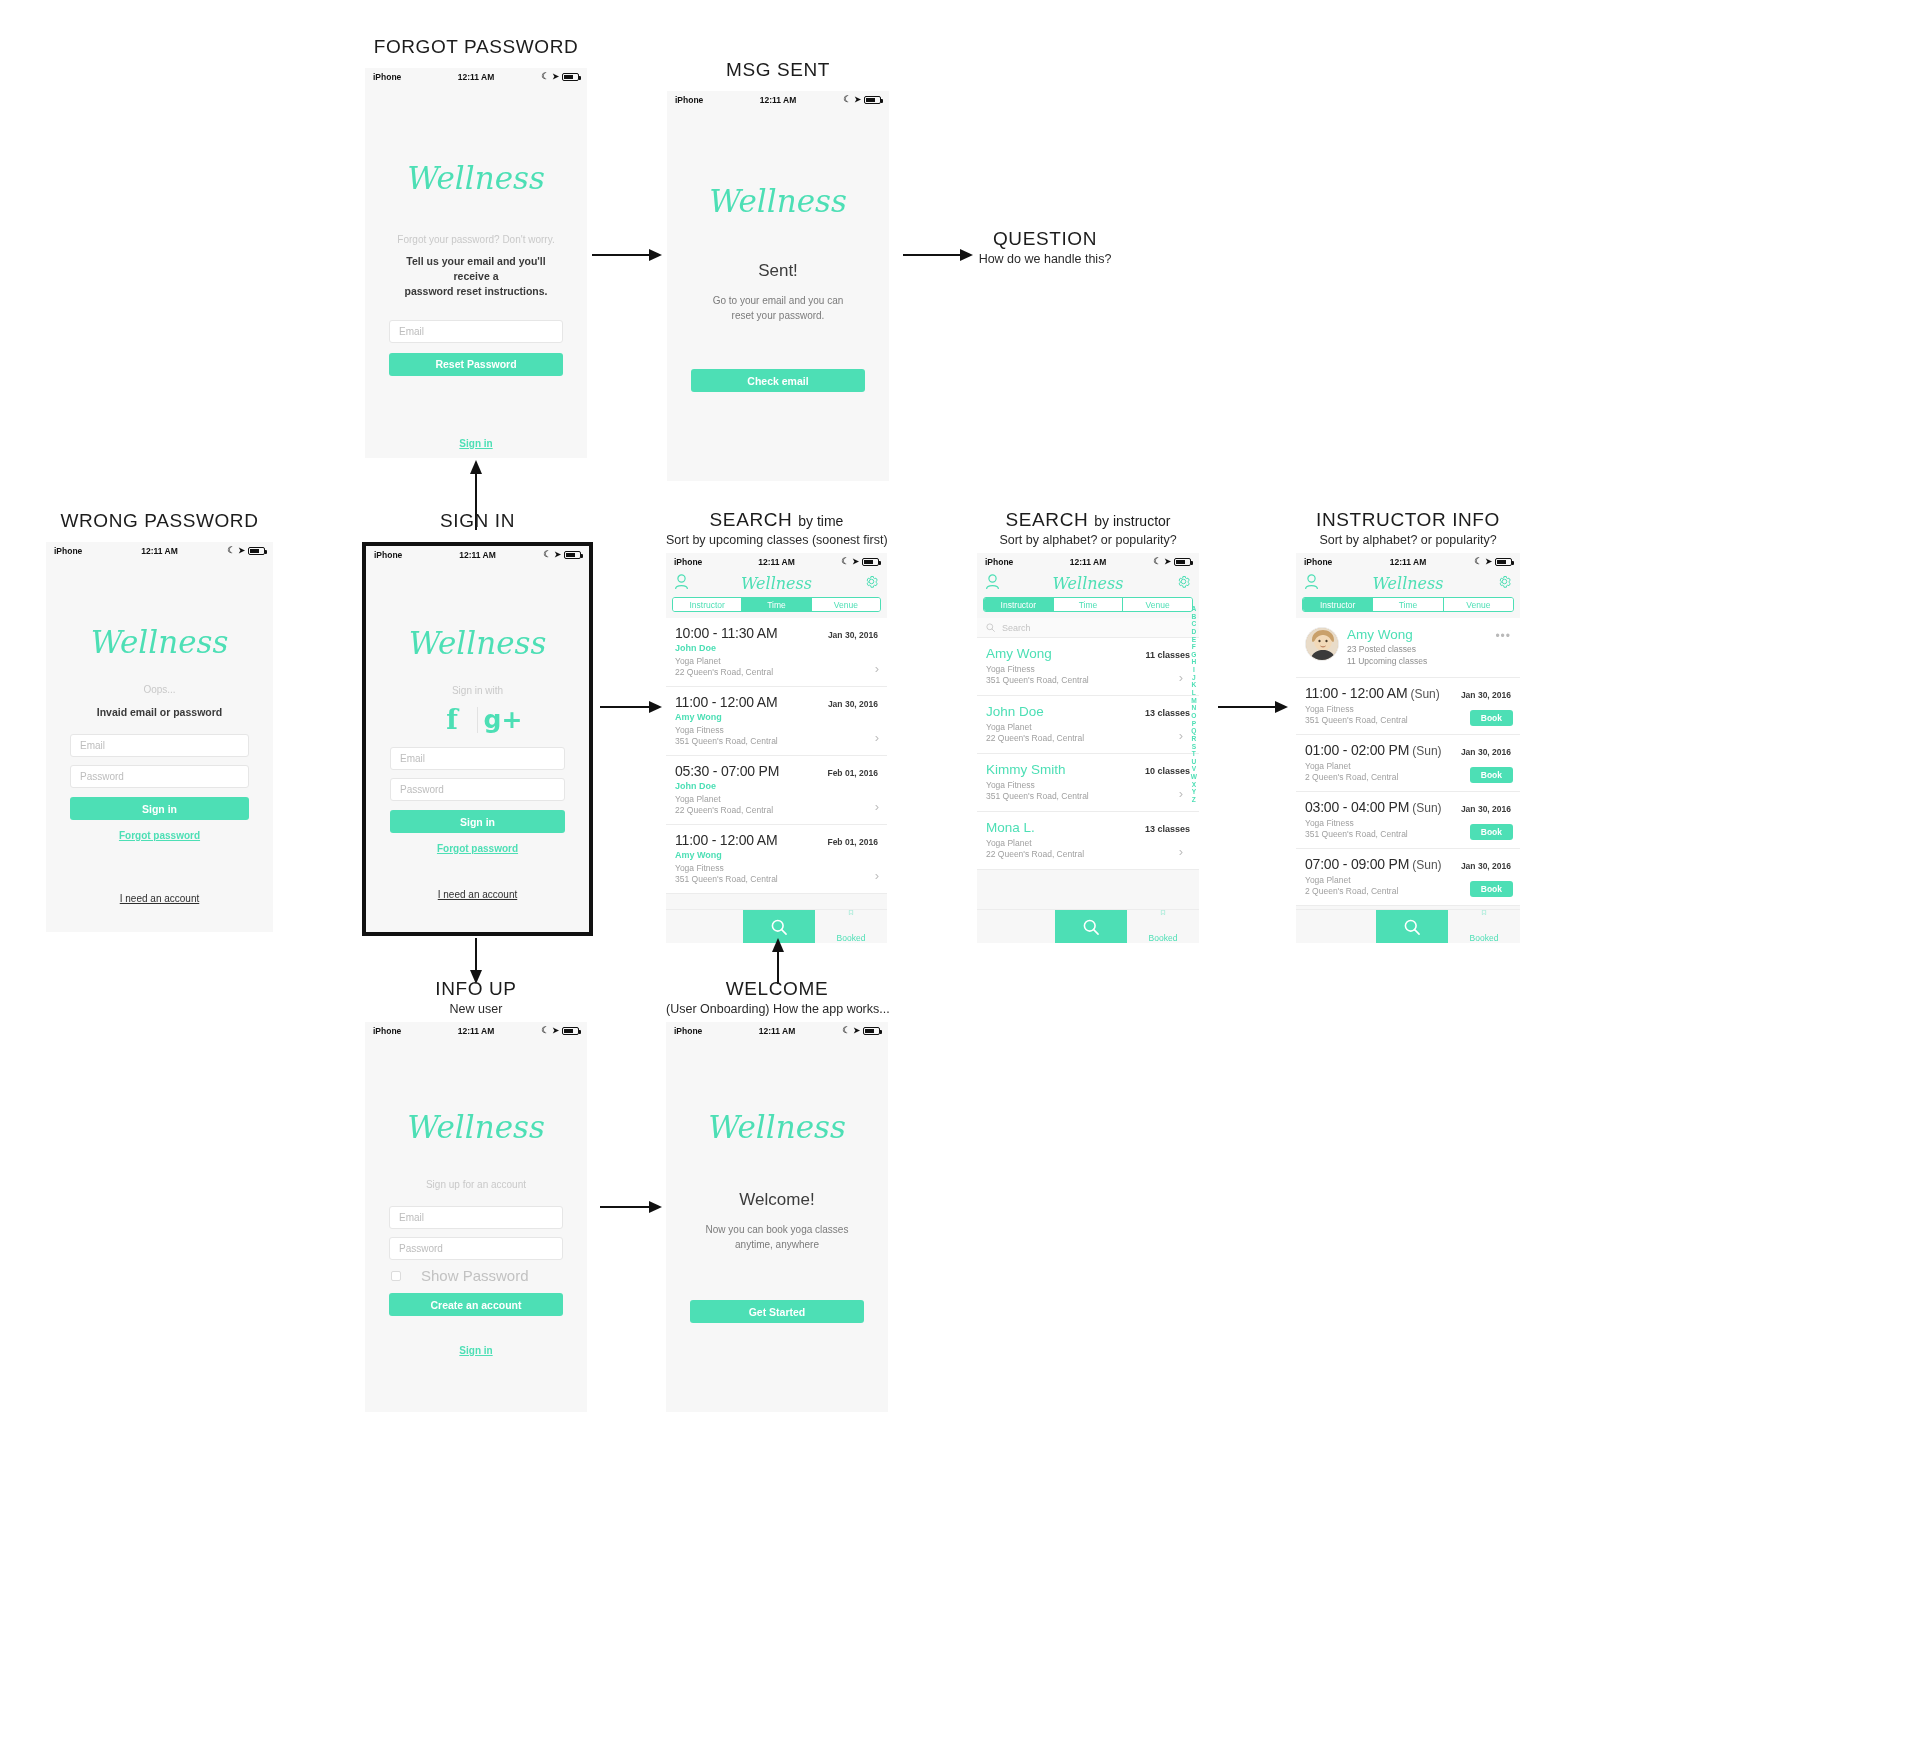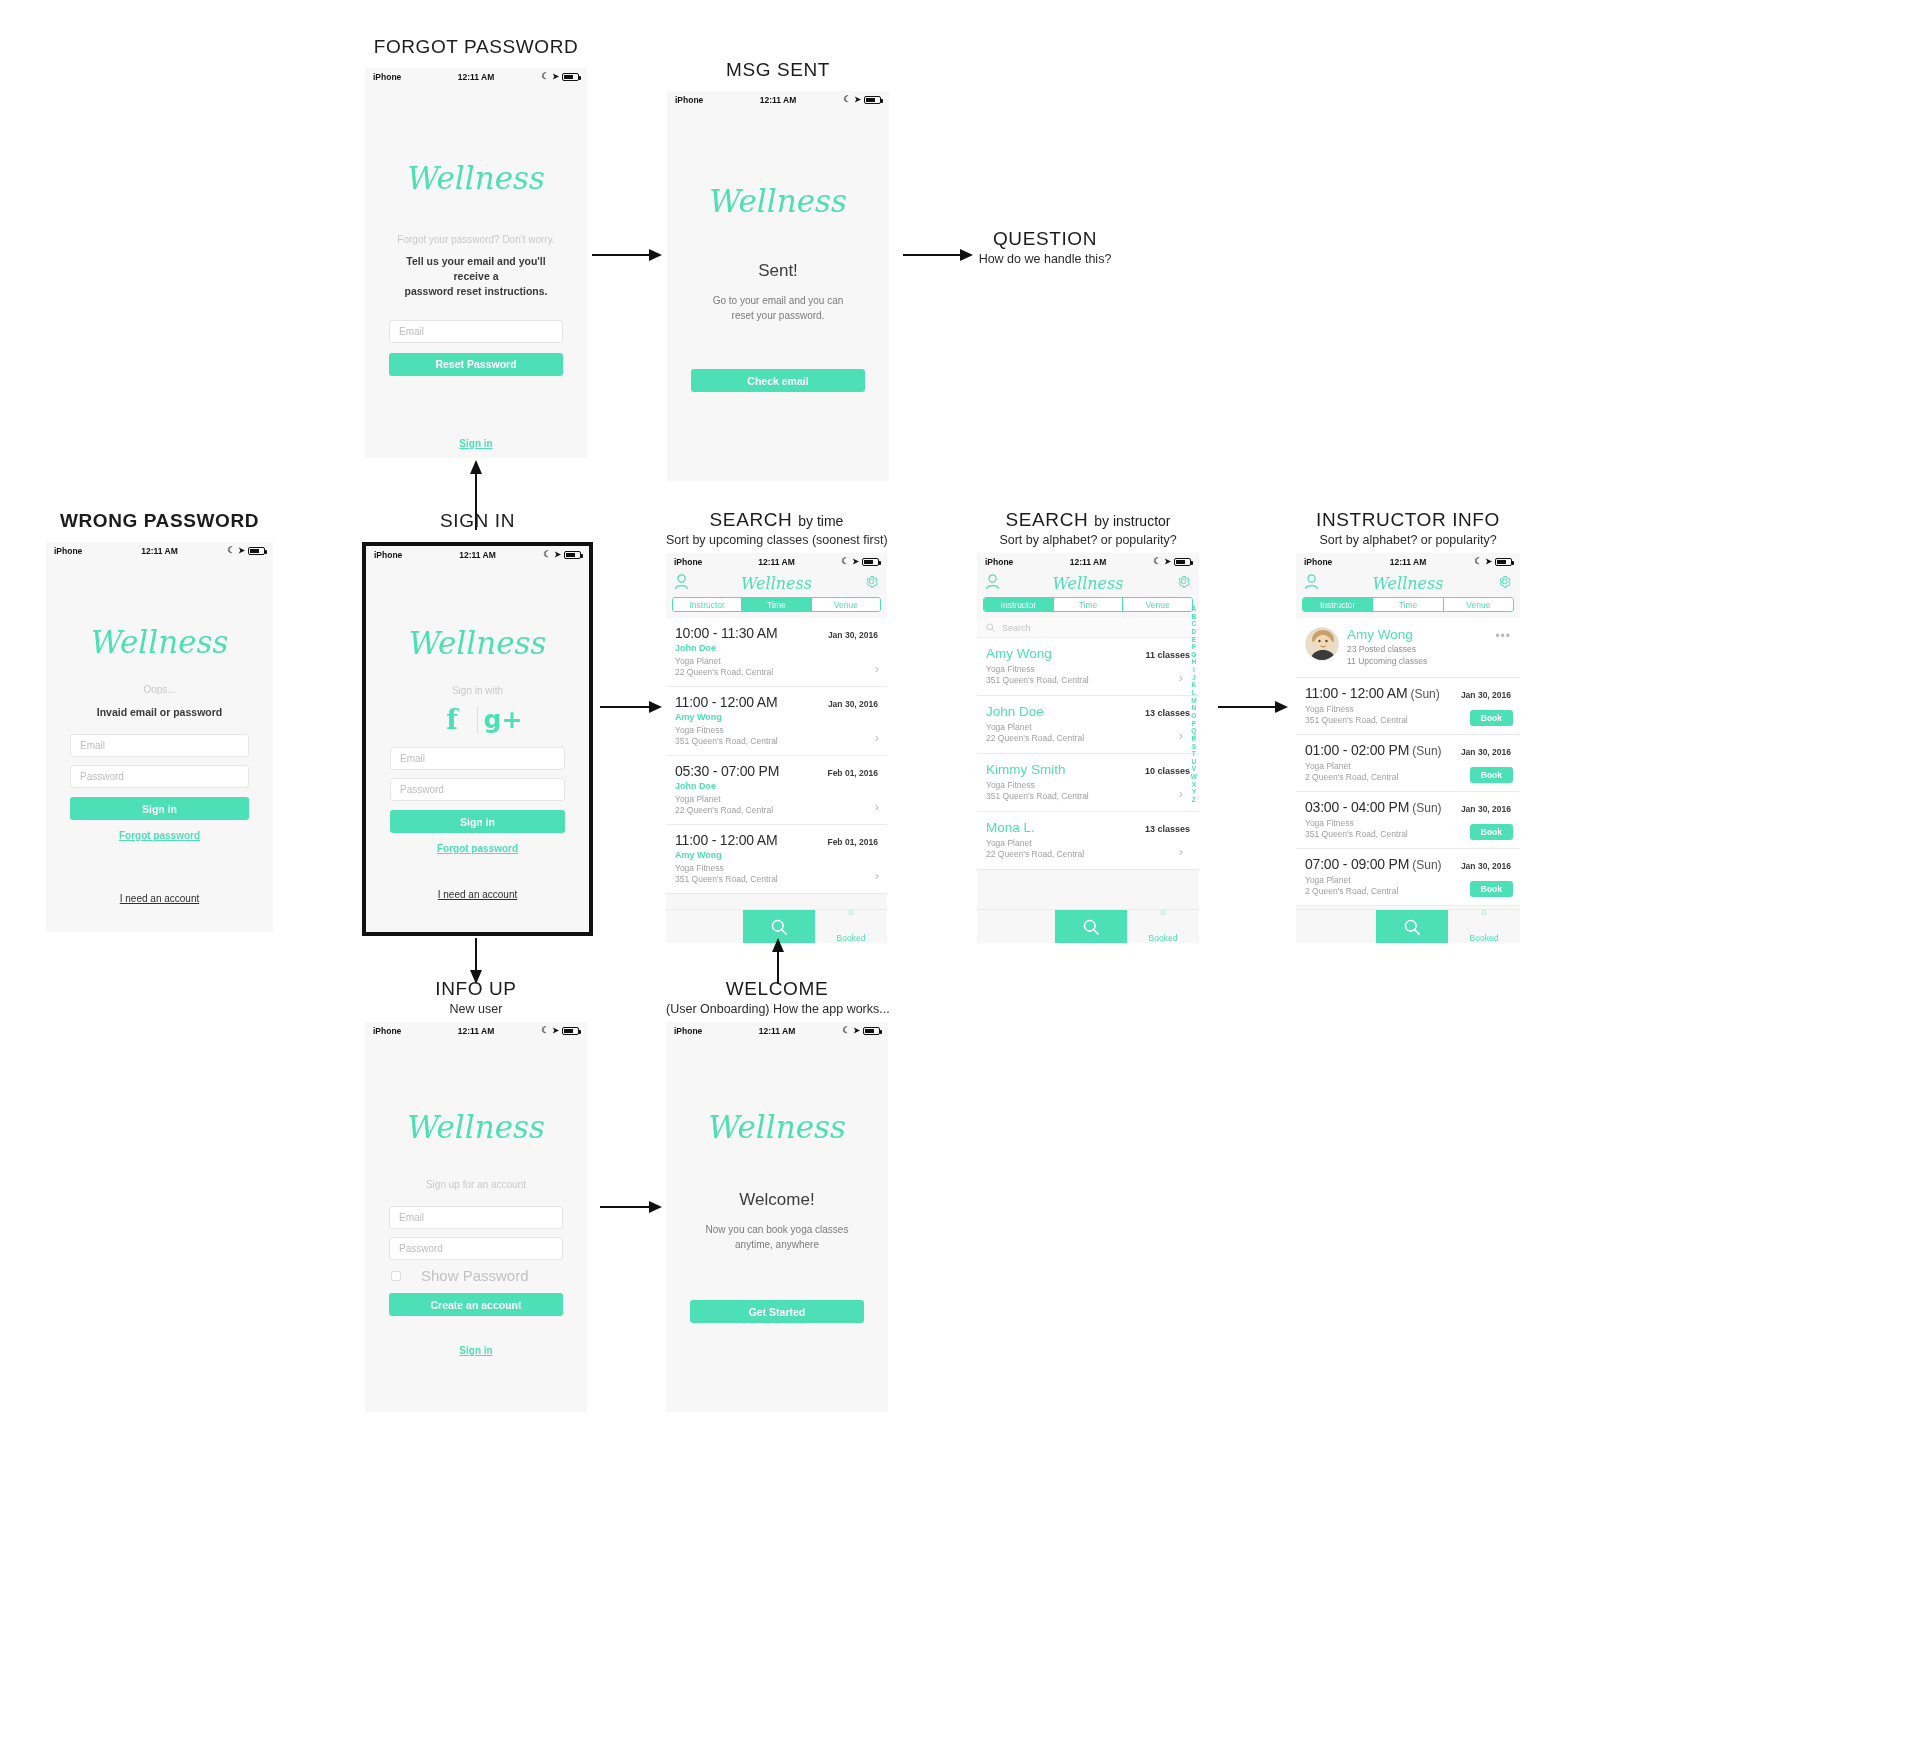--- a/index.html
+++ b/index.html
@@ -328,21 +328,21 @@
 </div>
 
 <div class="arrow" style="left:468px; top:460px;">
   <svg width="16" height="70" viewBox="0 0 16 70">
       <line x1="8" y1="70" x2="8" y2="14" stroke="#111" stroke-width="2"></line>
       <polygon points="2,14 8,0 14,14" fill="#111"></polygon>
     </svg>
 </div>
 
 <div class="screen-group" style="left:46px; top:510px;">
-  <div class="flow-title" style="width:227px;font-weight:bold;">WRONG PASSWORD</div>
+  <div class="flow-title" style="width:227px;">WRONG PASSWORD</div>
   <div class="phone" style="width:227px; height:390px; margin-top:10px;">
     <div class="statusbar">
       <span class="sb-carrier">iPhone</span>
       <span class="sb-time">12:11 AM</span>
       <span class="sb-right">
         <span class="sb-moon">☾</span>
         <span class="sb-loc">➤</span>
         <span class="batt">
             <span class="batt-fill"></span>
           </span>

